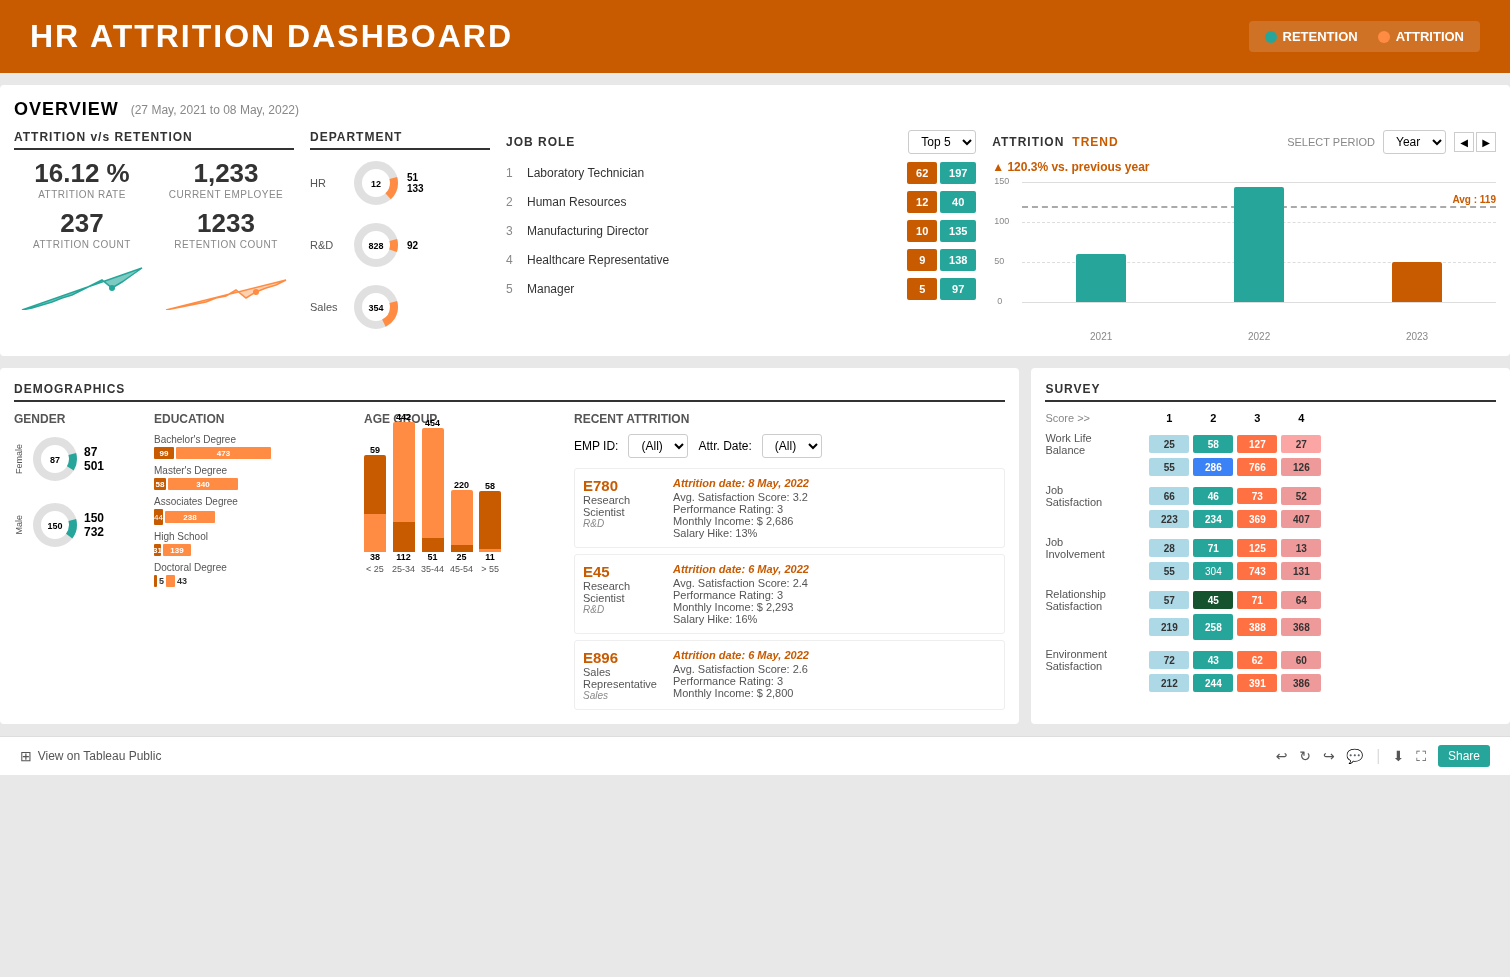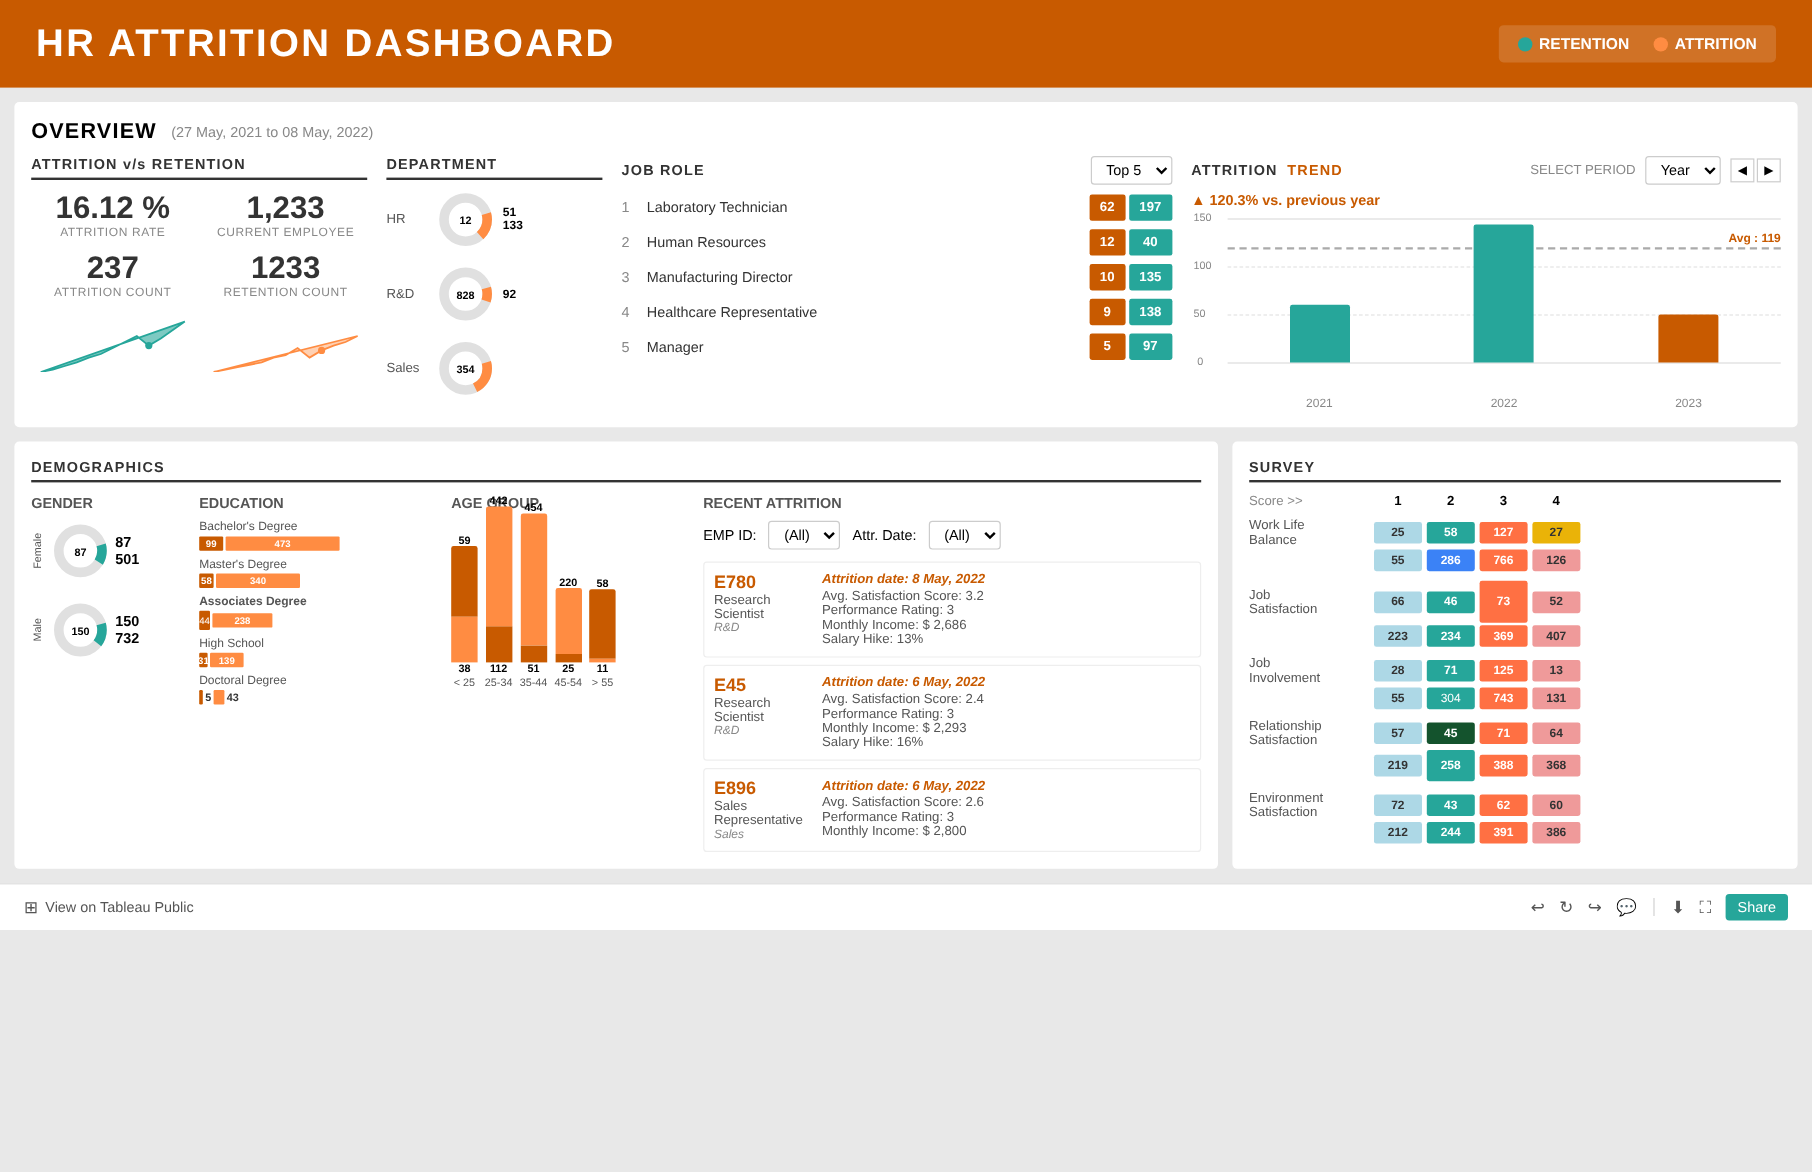--- a/index.html
+++ b/index.html
@@ -6,21 +6,21 @@
     body { font-family: 'Segoe UI', Arial, sans-serif; background: #e8e8e8; width: 1510px; min-height: 977px; overflow-x: hidden; }
     
     
     .header { background: #c85a00; color: white; padding: 18px 30px; display: flex; align-items: center; justify-content: space-between; }
     .header-title { font-size: 32px; font-weight: 700; letter-spacing: 2px; }
     .legend { display: flex; align-items: center; gap: 20px; background: rgba(255,255,255,0.15); padding: 8px 16px; border-radius: 4px; }
     .legend-item { display: flex; align-items: center; gap: 6px; font-size: 13px; font-weight: 600; }
     .legend-dot { width: 12px; height: 12px; border-radius: 50%; }
     
     
-    .main { padding: 12px 12px; display: flex; flex-direction: column; gap: 12px; }
+    .main { padding: 12px 0; display: flex; flex-direction: column; gap: 12px; }
     
     
     .card { background: white; border-radius: 4px; padding: 14px; }
     .overview-header { display: flex; align-items: center; gap: 12px; margin-bottom: 10px; }
     .overview-title { font-size: 18px; font-weight: 700; letter-spacing: 1px; }
     .overview-date { font-size: 12px; color: #888; }
     .section-label { font-size: 12px; font-weight: 700; letter-spacing: 1px; color: #333; margin-bottom: 8px; border-bottom: 2px solid #333; padding-bottom: 4px; }
     
     .metrics-grid { display: grid; grid-template-columns: 1fr 1fr; gap: 8px; margin-bottom: 10px; }
     .metric { text-align: center; }
@@ -301,21 +301,21 @@
             </div>
           </div>
           <div style="margin-bottom:6px;">
             <div style="font-size:10px;color:#555;margin-bottom:2px;">Master's Degree</div>
             <div style="display:flex;gap:2px;align-items:center;">
               <div style="background:#c85a00;height:12px;width:12px;border-radius:1px;display:flex;align-items:center;justify-content:center;font-size:8px;color:white;font-weight:700;">58</div>
               <div style="background:#ff8c42;height:12px;width:70px;border-radius:1px;display:flex;align-items:center;justify-content:center;font-size:8px;color:white;font-weight:700;">340</div>
             </div>
           </div>
           <div style="margin-bottom:6px;">
-            <div style="font-size:10px;color:#555;margin-bottom:2px;font-weight:bold;">Associates Degree</div>
+            <div style="font-size:10px;color:#555;margin-bottom:2px;">Associates Degree</div>
             <div style="display:flex;gap:2px;align-items:center;">
               <div style="background:#c85a00;height:16px;width:9px;border-radius:1px;display:flex;align-items:center;justify-content:center;font-size:8px;color:white;font-weight:400;">44</div>
               <div style="background:#ff8c42;height:12px;width:50px;border-radius:1px;display:flex;align-items:center;justify-content:center;font-size:8px;color:white;font-weight:700;">238</div>
             </div>
           </div>
           <div style="margin-bottom:6px;">
             <div style="font-size:10px;color:#555;margin-bottom:2px;">High School</div>
             <div style="display:flex;gap:2px;align-items:center;">
               <div style="background:#c85a00;height:12px;width:7px;border-radius:1px;display:flex;align-items:center;justify-content:center;font-size:8px;color:white;font-weight:700;">31</div>
               <div style="background:#ff8c42;height:12px;width:28px;border-radius:1px;display:flex;align-items:center;justify-content:center;font-size:8px;color:white;font-weight:700;">139</div>
@@ -449,37 +449,37 @@
         <span style="min-width:40px;text-align:center;font-weight:700;font-size:11px;">3</span>
         <span style="min-width:40px;text-align:center;font-weight:700;font-size:11px;">4</span>
       </div>
 
       <div style="margin-bottom:8px;">
         <div style="display:flex;align-items:center;gap:4px;margin-bottom:2px;">
           <span style="width:100px;font-size:11px;color:#555;">Work Life<br>Balance</span>
           <div style="min-width:40px;height:18px;background:#add8e6;display:flex;align-items:center;justify-content:center;font-size:10px;font-weight:700;color:#333;border-radius:2px;">25</div>
           <div style="min-width:40px;height:18px;background:#26a69a;display:flex;align-items:center;justify-content:center;font-size:10px;font-weight:700;color:white;border-radius:2px;">58</div>
           <div style="min-width:40px;height:18px;background:#ff7043;display:flex;align-items:center;justify-content:center;font-size:10px;font-weight:700;color:white;border-radius:2px;">127</div>
-          <div style="min-width:40px;height:18px;background:#eab308;display:flex;align-items:center;justify-content:center;font-size:10px;font-weight:700;color:#333;border-radius:2px;">27</div>
+          <div style="min-width:40px;height:18px;background:#fca5a5;display:flex;align-items:center;justify-content:center;font-size:10px;font-weight:700;color:#333;border-radius:2px;">27</div>
         </div>
         <div style="display:flex;align-items:center;gap:4px;">
           <span style="width:100px;"></span>
           <div style="min-width:40px;height:18px;background:#add8e6;display:flex;align-items:center;justify-content:center;font-size:10px;font-weight:700;color:#333;border-radius:2px;">55</div>
           <div style="min-width:40px;height:18px;background:#3b82f6;display:flex;align-items:center;justify-content:center;font-size:10px;font-weight:700;color:white;border-radius:2px;">286</div>
           <div style="min-width:40px;height:18px;background:#ff7043;display:flex;align-items:center;justify-content:center;font-size:10px;font-weight:700;color:white;border-radius:2px;">766</div>
           <div style="min-width:40px;height:18px;background:#ef9a9a;display:flex;align-items:center;justify-content:center;font-size:10px;font-weight:700;color:#333;border-radius:2px;">126</div>
         </div>
       </div>
 
       <div style="margin-bottom:8px;">
         <div style="display:flex;align-items:center;gap:4px;margin-bottom:2px;">
           <span style="width:100px;font-size:11px;color:#555;">Job<br>Satisfaction</span>
           <div style="min-width:40px;height:18px;background:#add8e6;display:flex;align-items:center;justify-content:center;font-size:10px;font-weight:700;color:#333;border-radius:2px;">66</div>
           <div style="min-width:40px;height:18px;background:#26a69a;display:flex;align-items:center;justify-content:center;font-size:10px;font-weight:700;color:white;border-radius:2px;">46</div>
-          <div style="min-width:40px;height:35px;background:#ff7043;display:flex;align-items:center;justify-content:center;font-size:10px;font-weight:700;color:white;border-radius:2px;">73</div>
+          <div style="min-width:40px;height:16px;background:#ff7043;display:flex;align-items:center;justify-content:center;font-size:10px;font-weight:700;color:white;border-radius:2px;">73</div>
           <div style="min-width:40px;height:18px;background:#ef9a9a;display:flex;align-items:center;justify-content:center;font-size:10px;font-weight:700;color:#333;border-radius:2px;">52</div>
         </div>
         <div style="display:flex;align-items:center;gap:4px;">
           <span style="width:100px;"></span>
           <div style="min-width:40px;height:18px;background:#add8e6;display:flex;align-items:center;justify-content:center;font-size:10px;font-weight:700;color:#333;border-radius:2px;">223</div>
           <div style="min-width:40px;height:18px;background:#26a69a;display:flex;align-items:center;justify-content:center;font-size:10px;font-weight:700;color:white;border-radius:2px;">234</div>
           <div style="min-width:40px;height:18px;background:#ff7043;display:flex;align-items:center;justify-content:center;font-size:10px;font-weight:700;color:white;border-radius:2px;">369</div>
           <div style="min-width:40px;height:18px;background:#ef9a9a;display:flex;align-items:center;justify-content:center;font-size:10px;font-weight:700;color:#333;border-radius:2px;">407</div>
         </div>
       </div>

